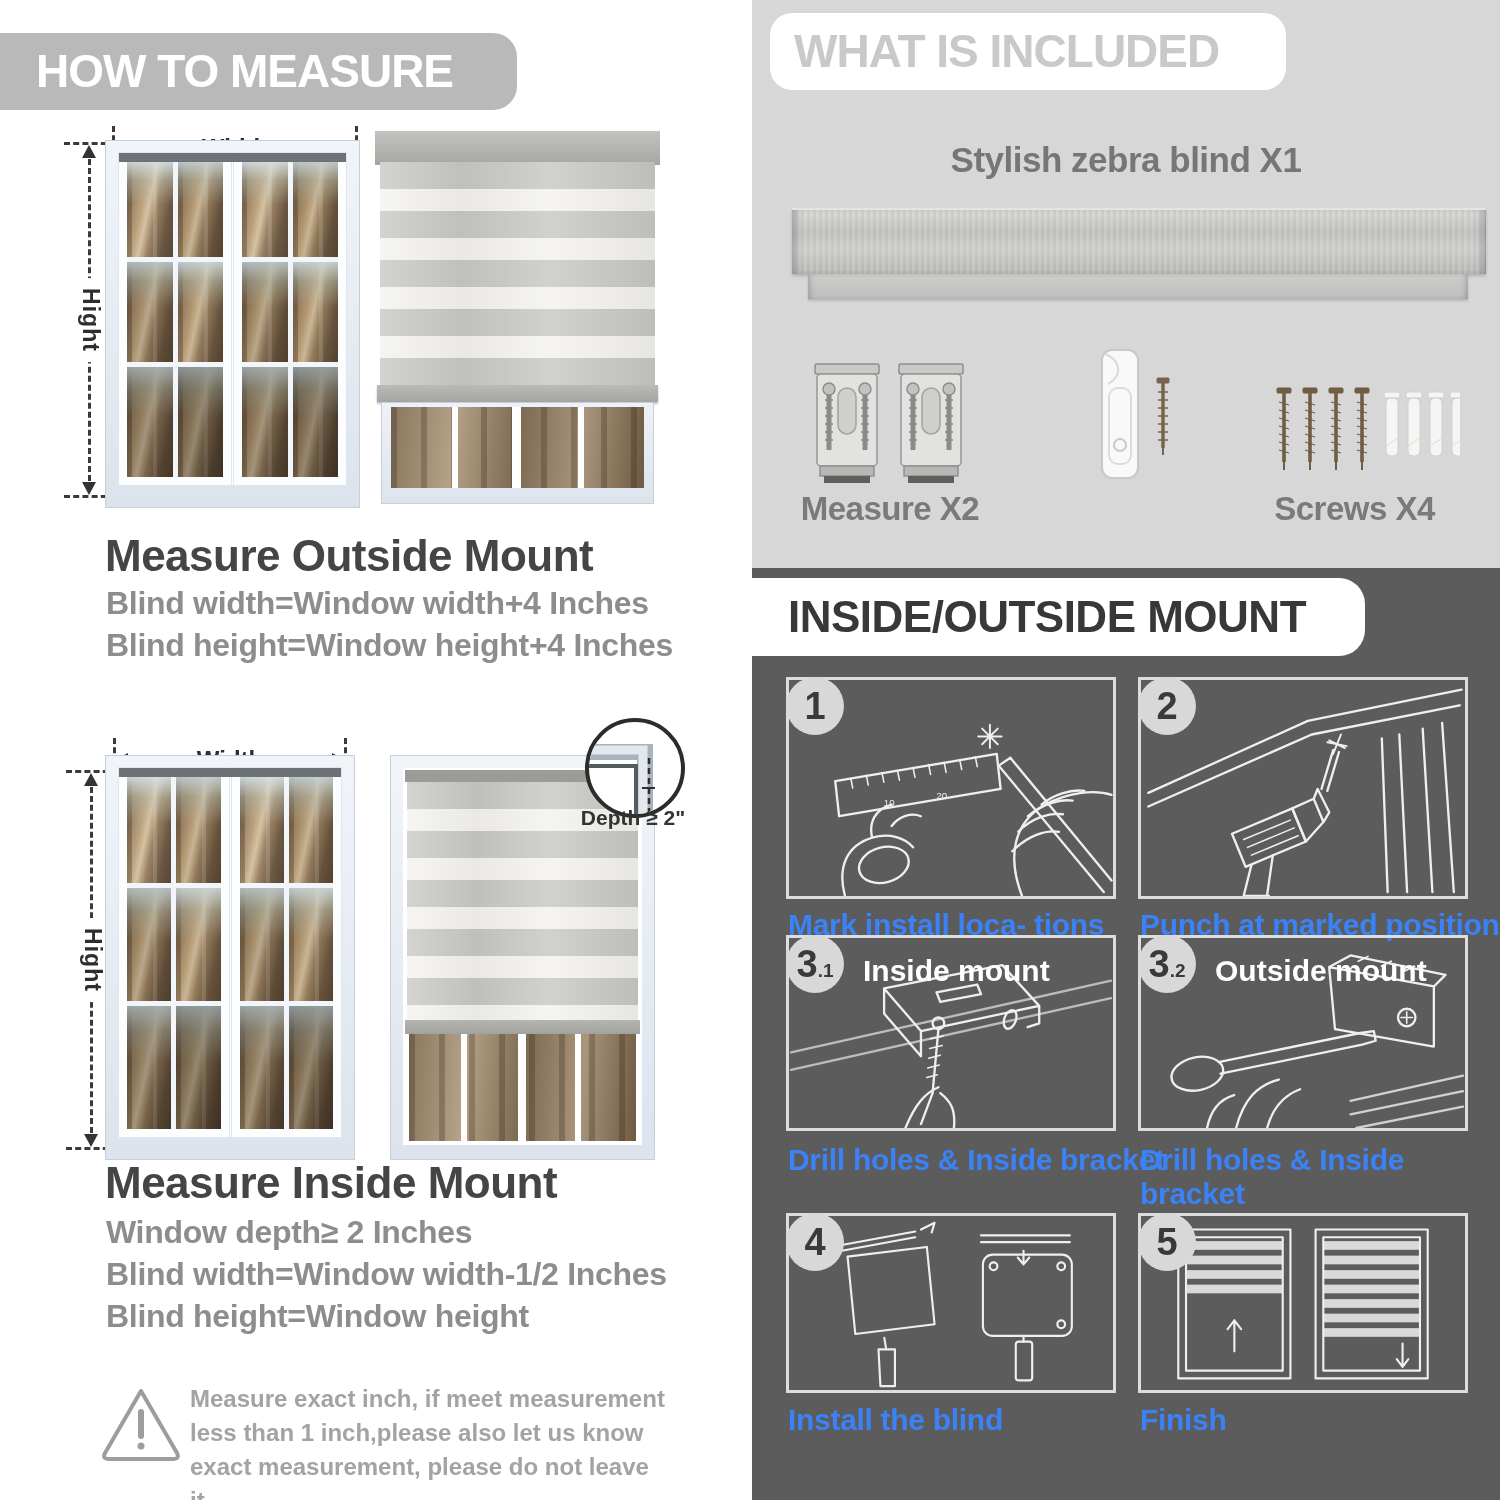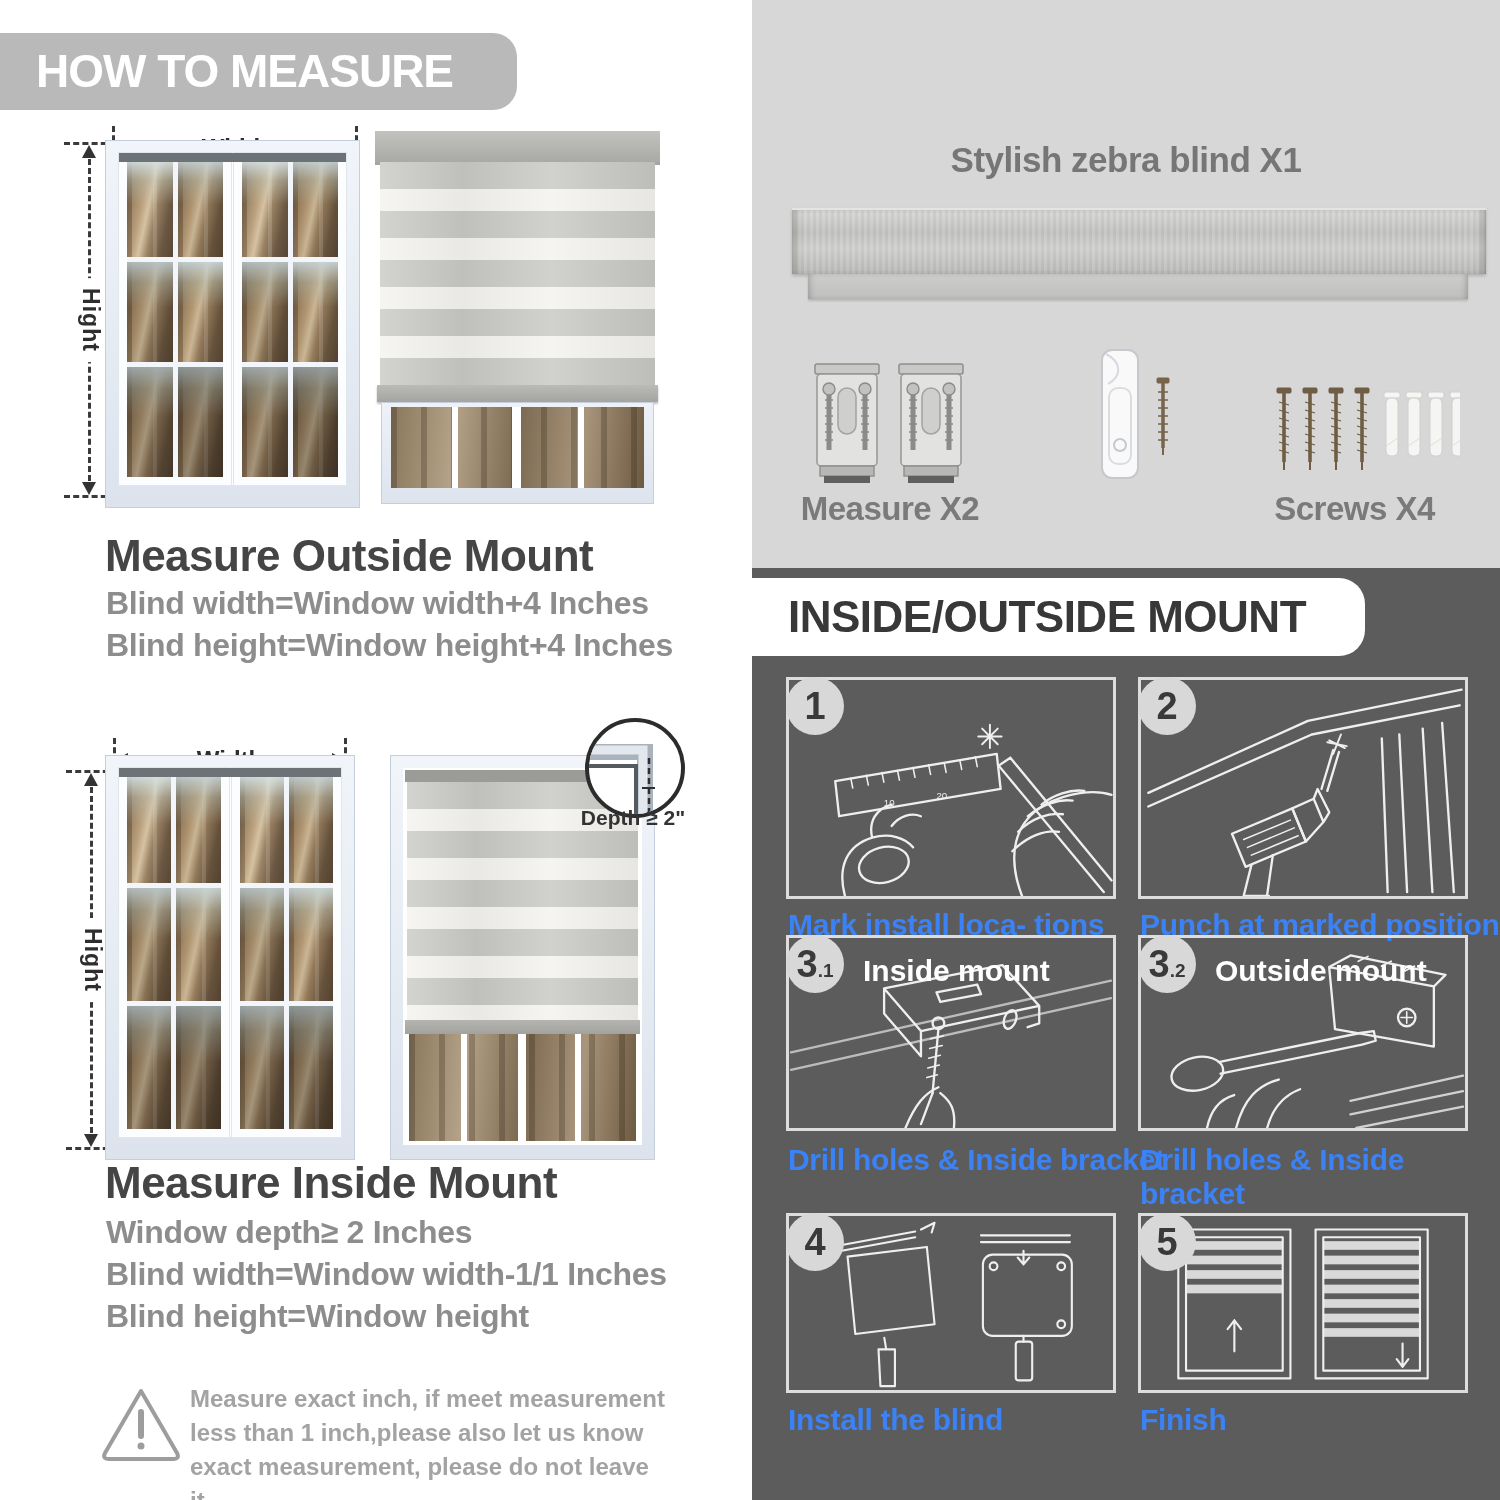--- a/index.html
+++ b/index.html
@@ -222,31 +222,32 @@
       <path d="M-4,28 H54 V96" stroke="#e3e8ee" stroke-width="9" fill="none"></path>
       <path d="M-4,44 H47 V96" stroke="#565b60" stroke-width="4" fill="none"></path>
       <path d="M60,36 V90" stroke="#2f2f2f" stroke-width="2.5" stroke-dasharray="6,4" fill="none"></path>
       <path d="M53,66 h13" stroke="#2f2f2f" stroke-width="2" fill="none"></path>
     </svg>
   </div>
   <div class="depth-label">Depth ≥ 2"</div>
 
   <div class="sec-title" style="left:105px;top:1158px;">Measure Inside Mount</div>
   <div class="sec-line" style="left:106px;top:1214px;">Window depth≥ 2 Inches</div>
-  <div class="sec-line" style="left:106px;top:1256px;">Blind width=Window width-1/1 Inches</div>
+  <div class="sec-line" style="left:106px;top:1256px;">Blind width=Window width-1/2 Inches</div>
   <div class="sec-line" style="left:106px;top:1298px;">Blind height=Window height</div>
 
   <svg class="abs" style="left:98px;top:1384px;" width="86" height="82" viewBox="0 0 86 82">
     <path d="M43,7 L79,69 Q82,75 75,75 L11,75 Q4,75 7,69 Z" fill="none" stroke="#9d9d9d" stroke-width="4" stroke-linejoin="round"></path>
     <path d="M43,28 V52" stroke="#9d9d9d" stroke-width="6" stroke-linecap="round"></path>
     <circle cx="43" cy="62" r="3.5" fill="#9d9d9d"></circle>
   </svg>
   <div class="warn-text" style="left:190px;top:1382px;">Measure exact inch, if meet measurement less than 1 inch,please also let us know exact measurement, please do not leave it</div>
 
   <div class="panel-light"></div>
+  <div class="hbox hbox-included">WHAT IS INCLUDED</div>
   <div class="product-label">Stylish zebra blind X1</div>
 
   <div class="headrail"></div>
   <div class="headrail-lip"></div>
 
   <svg class="abs" style="left:812px;top:362px;" width="70" height="124" viewBox="0 0 70 124">
     <rect x="3" y="2" width="64" height="10" rx="2" fill="#c9c9c7" stroke="#8e8e8c" stroke-width="1.5"></rect>
     <rect x="5" y="12" width="60" height="92" rx="4" fill="#e2e2e0" stroke="#969694" stroke-width="1.5"></rect>
     <rect x="26" y="26" width="18" height="46" rx="9" fill="#cfcfcd" stroke="#a3a3a1" stroke-width="1.5"></rect>
     <g stroke="#8b8b89">

